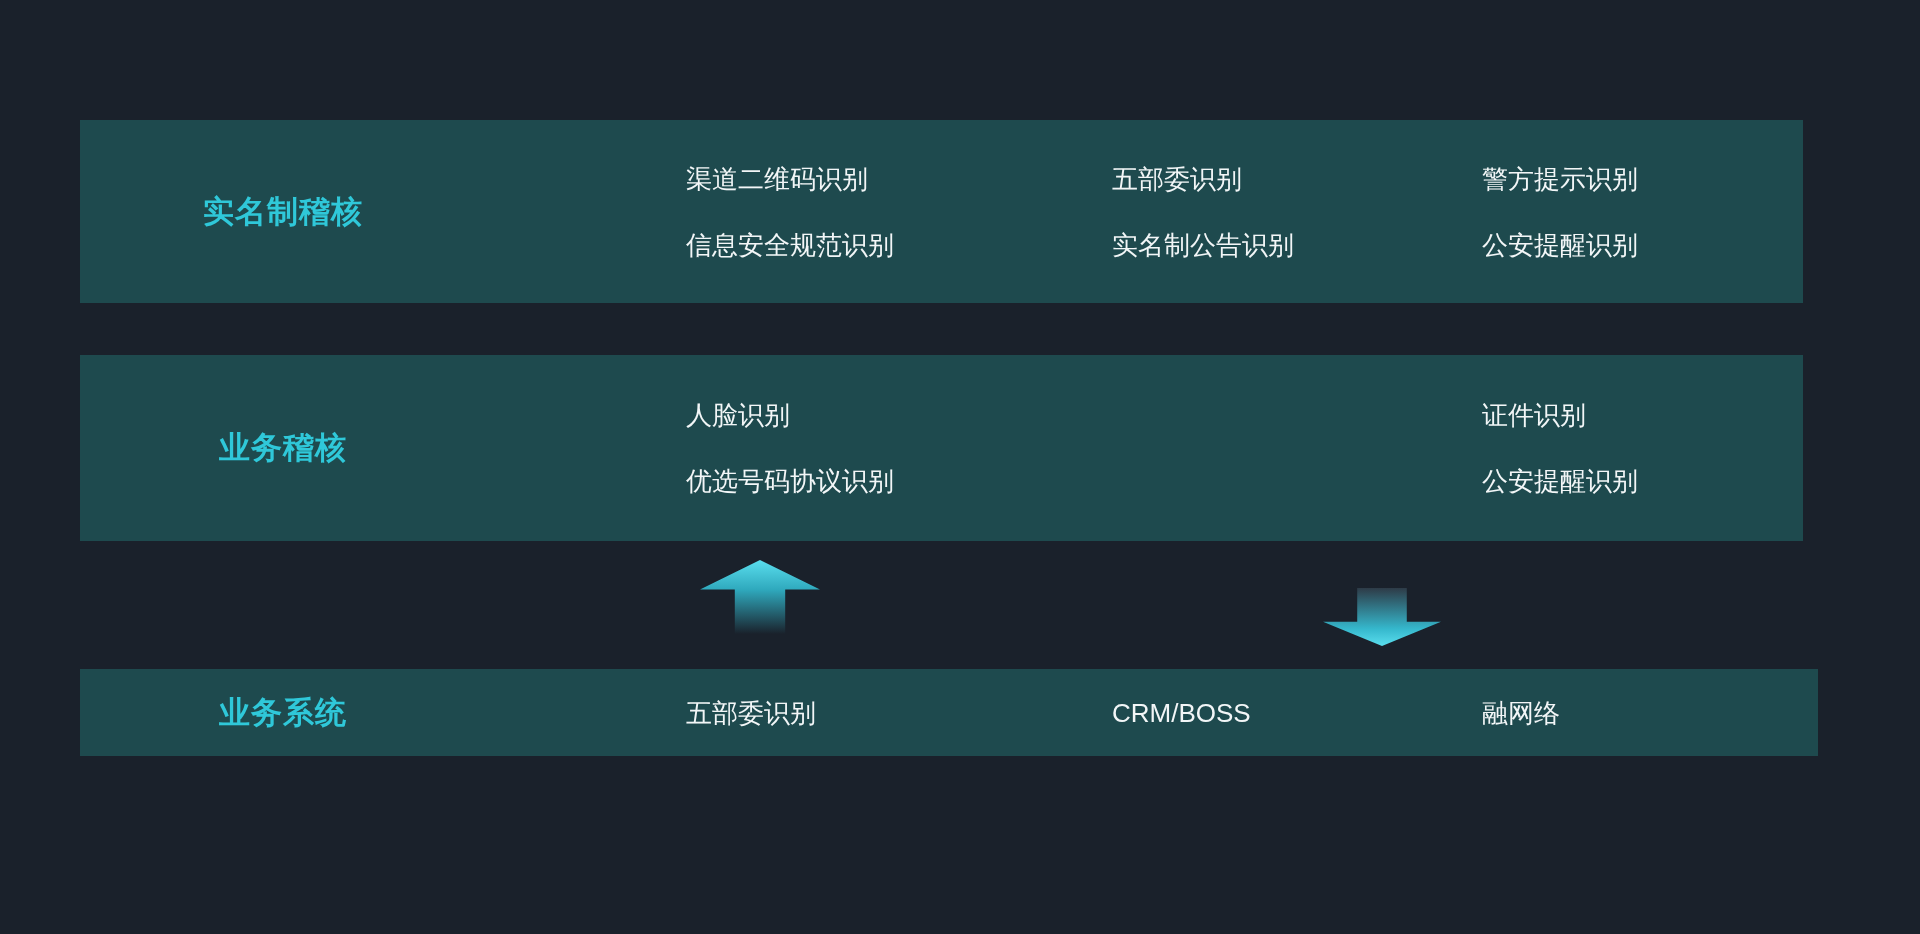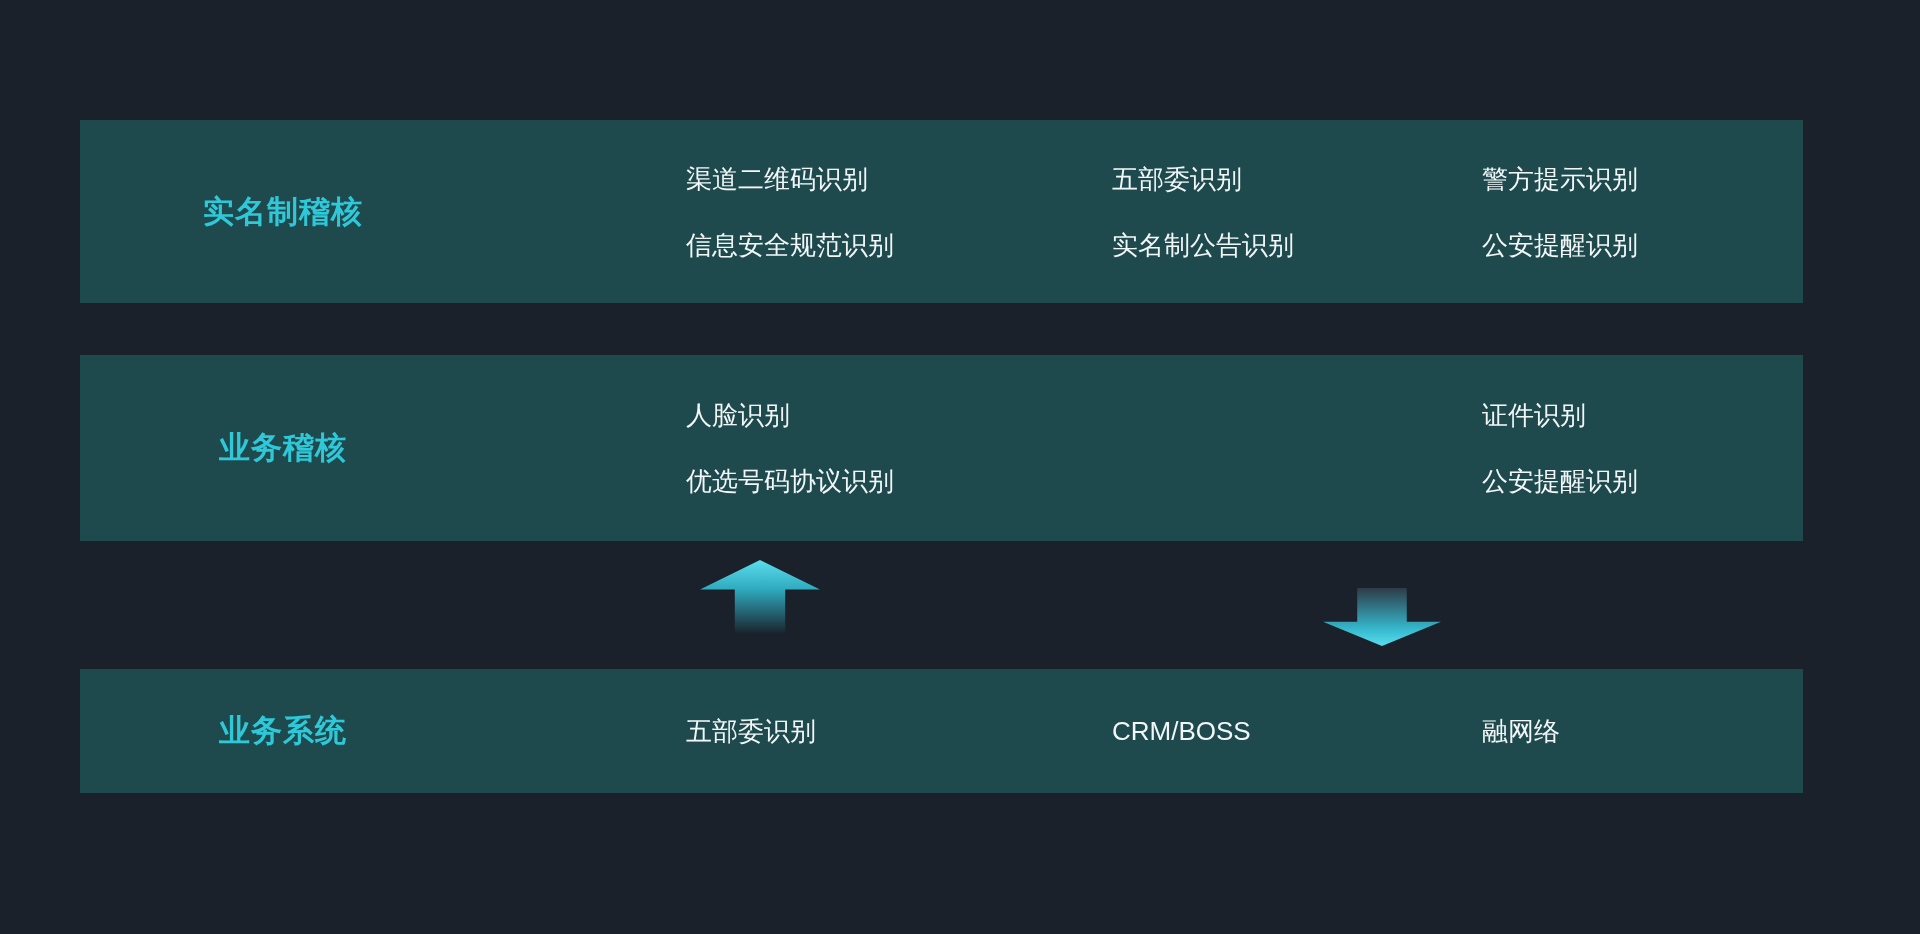--- a/index.html
+++ b/index.html
@@ -16,21 +16,21 @@
     overflow: hidden;
   }
   .band {
     position: absolute;
     left: 80px;
     width: 1723px;
     background: #1e4a4e;
   }
   .band-1 { top: 120px;  height: 183px; }
   .band-2 { top: 355px;  height: 186px; }
-  .band-3 { top: 669px;  height: 124px; }
+  .band-3 { top: 669px;  height: 87px; padding-left: 15px; }
 
   .band-label {
     position: absolute;
     left: 0;
     top: 50%;
     transform: translateY(-50%);
     width: 406px;
     text-align: center;
     color: #2fc8d9;
     font-size: 31px;

